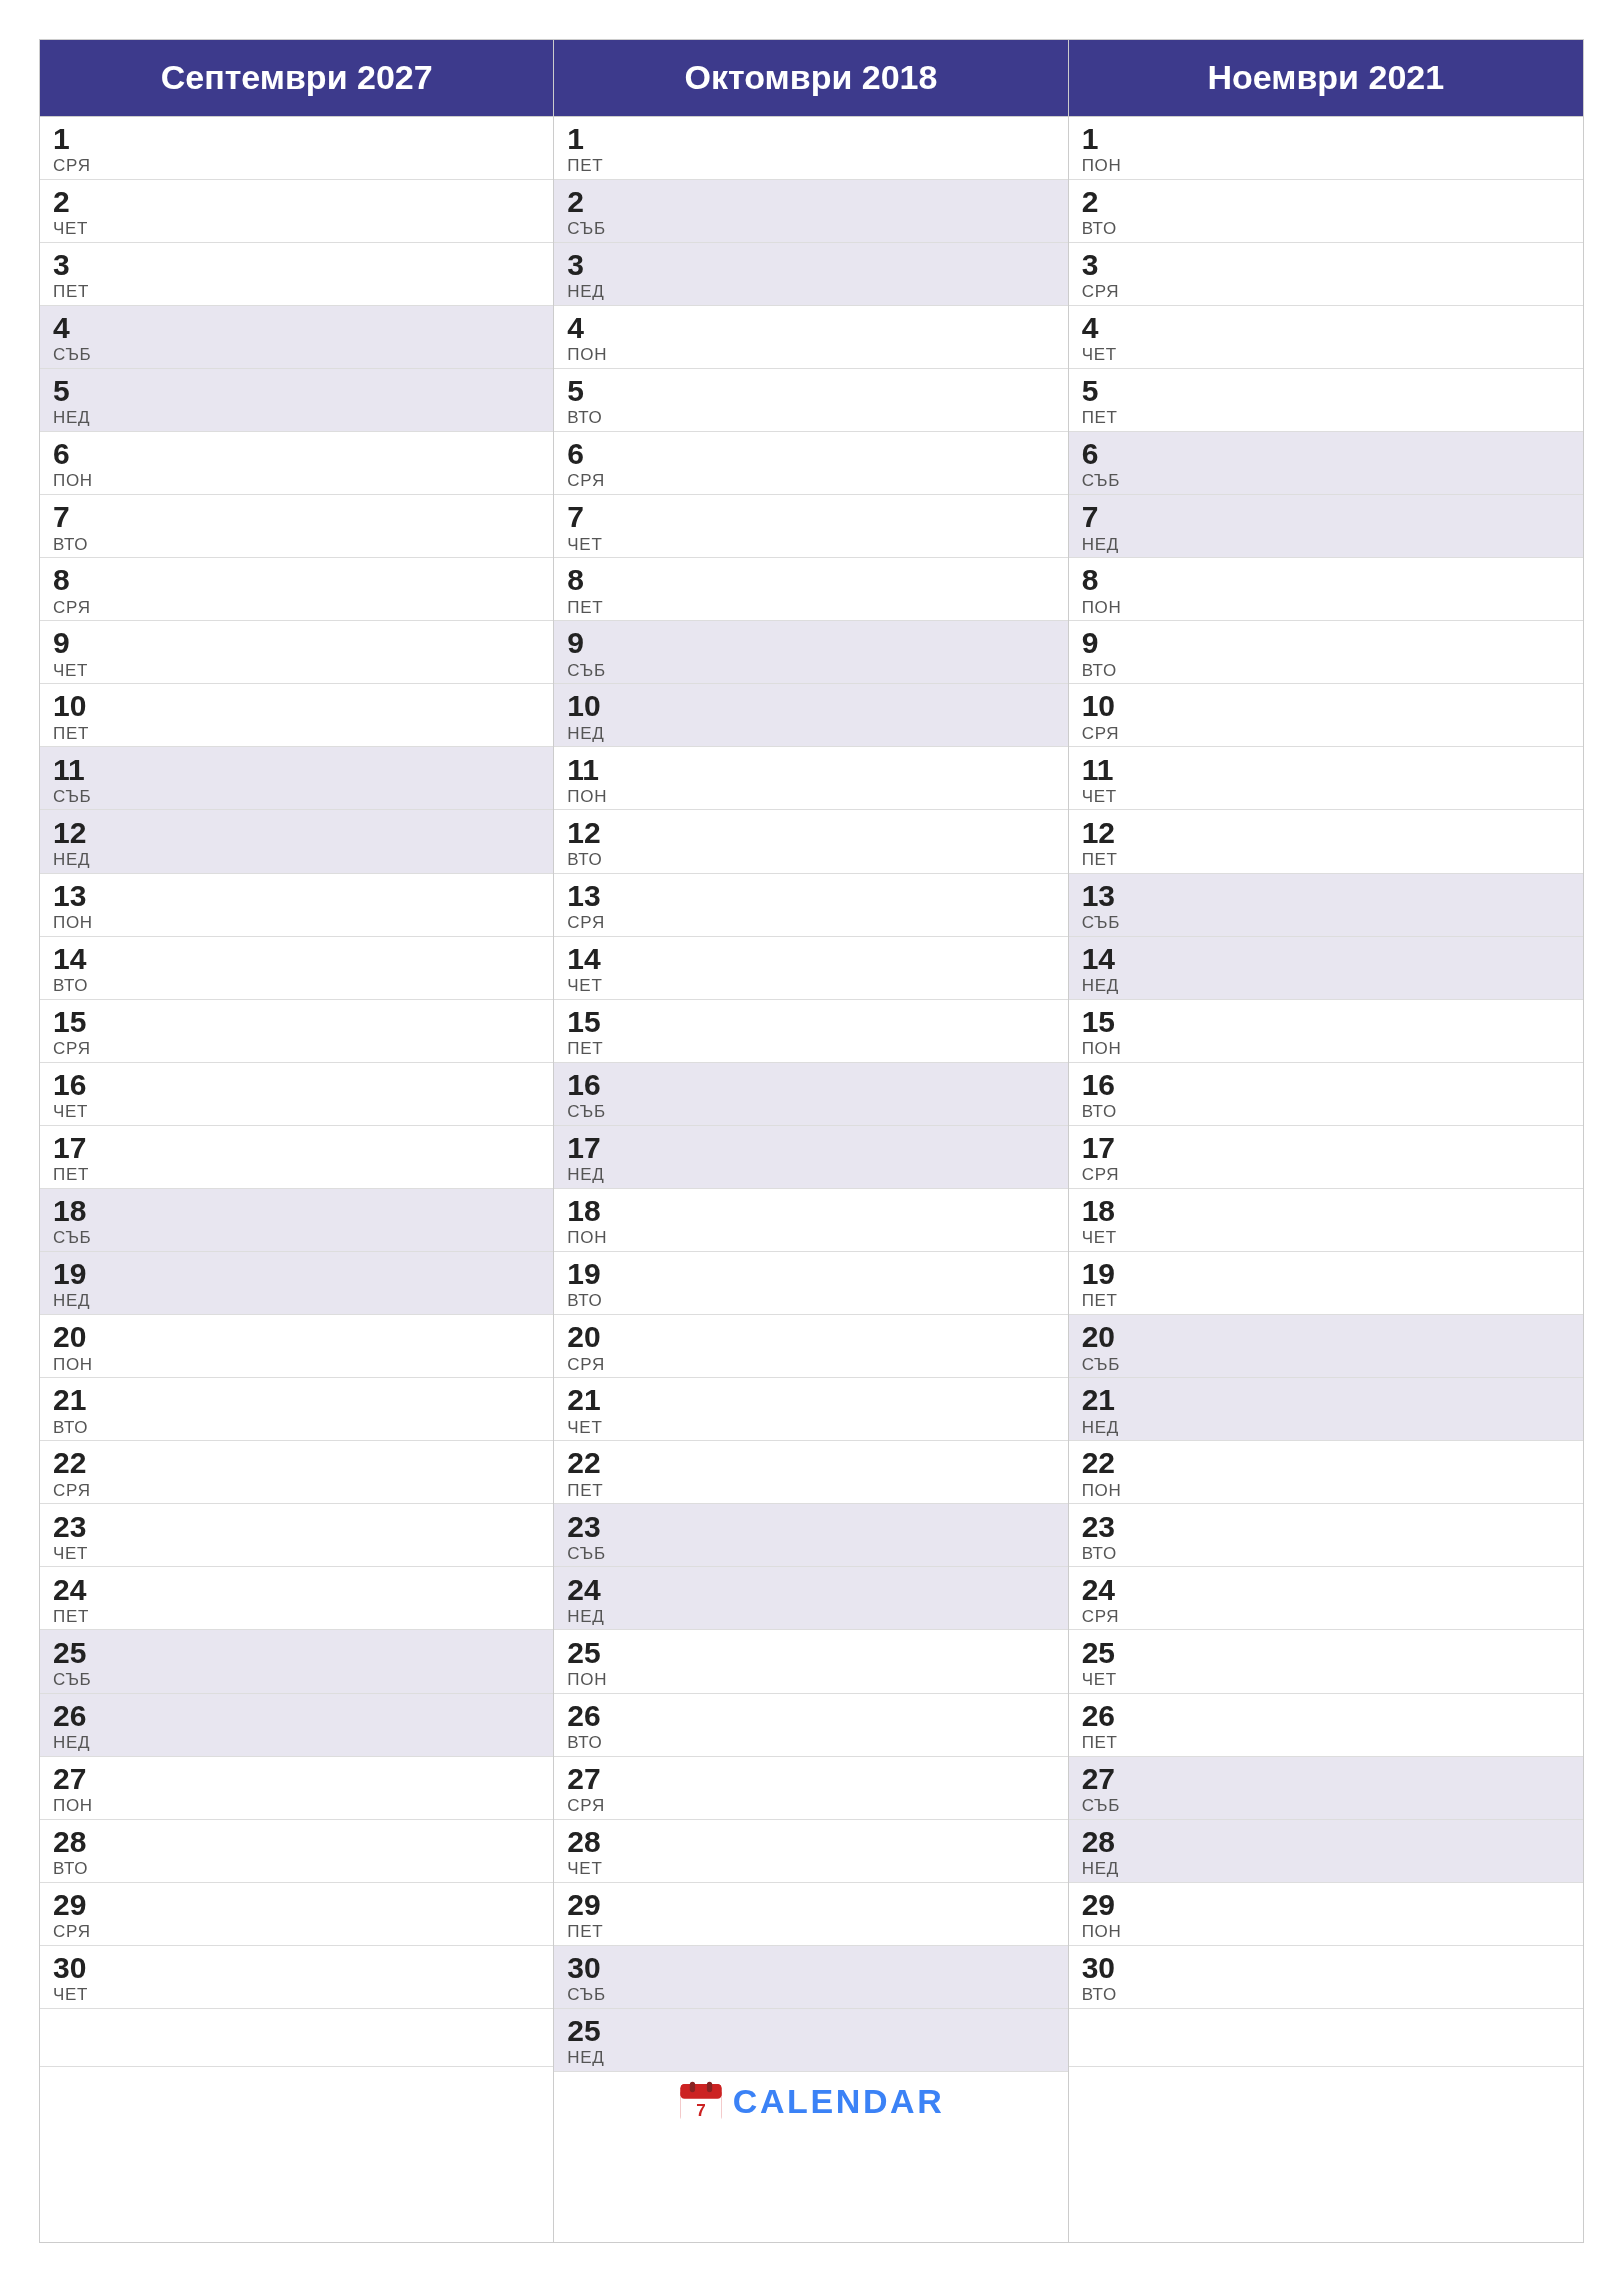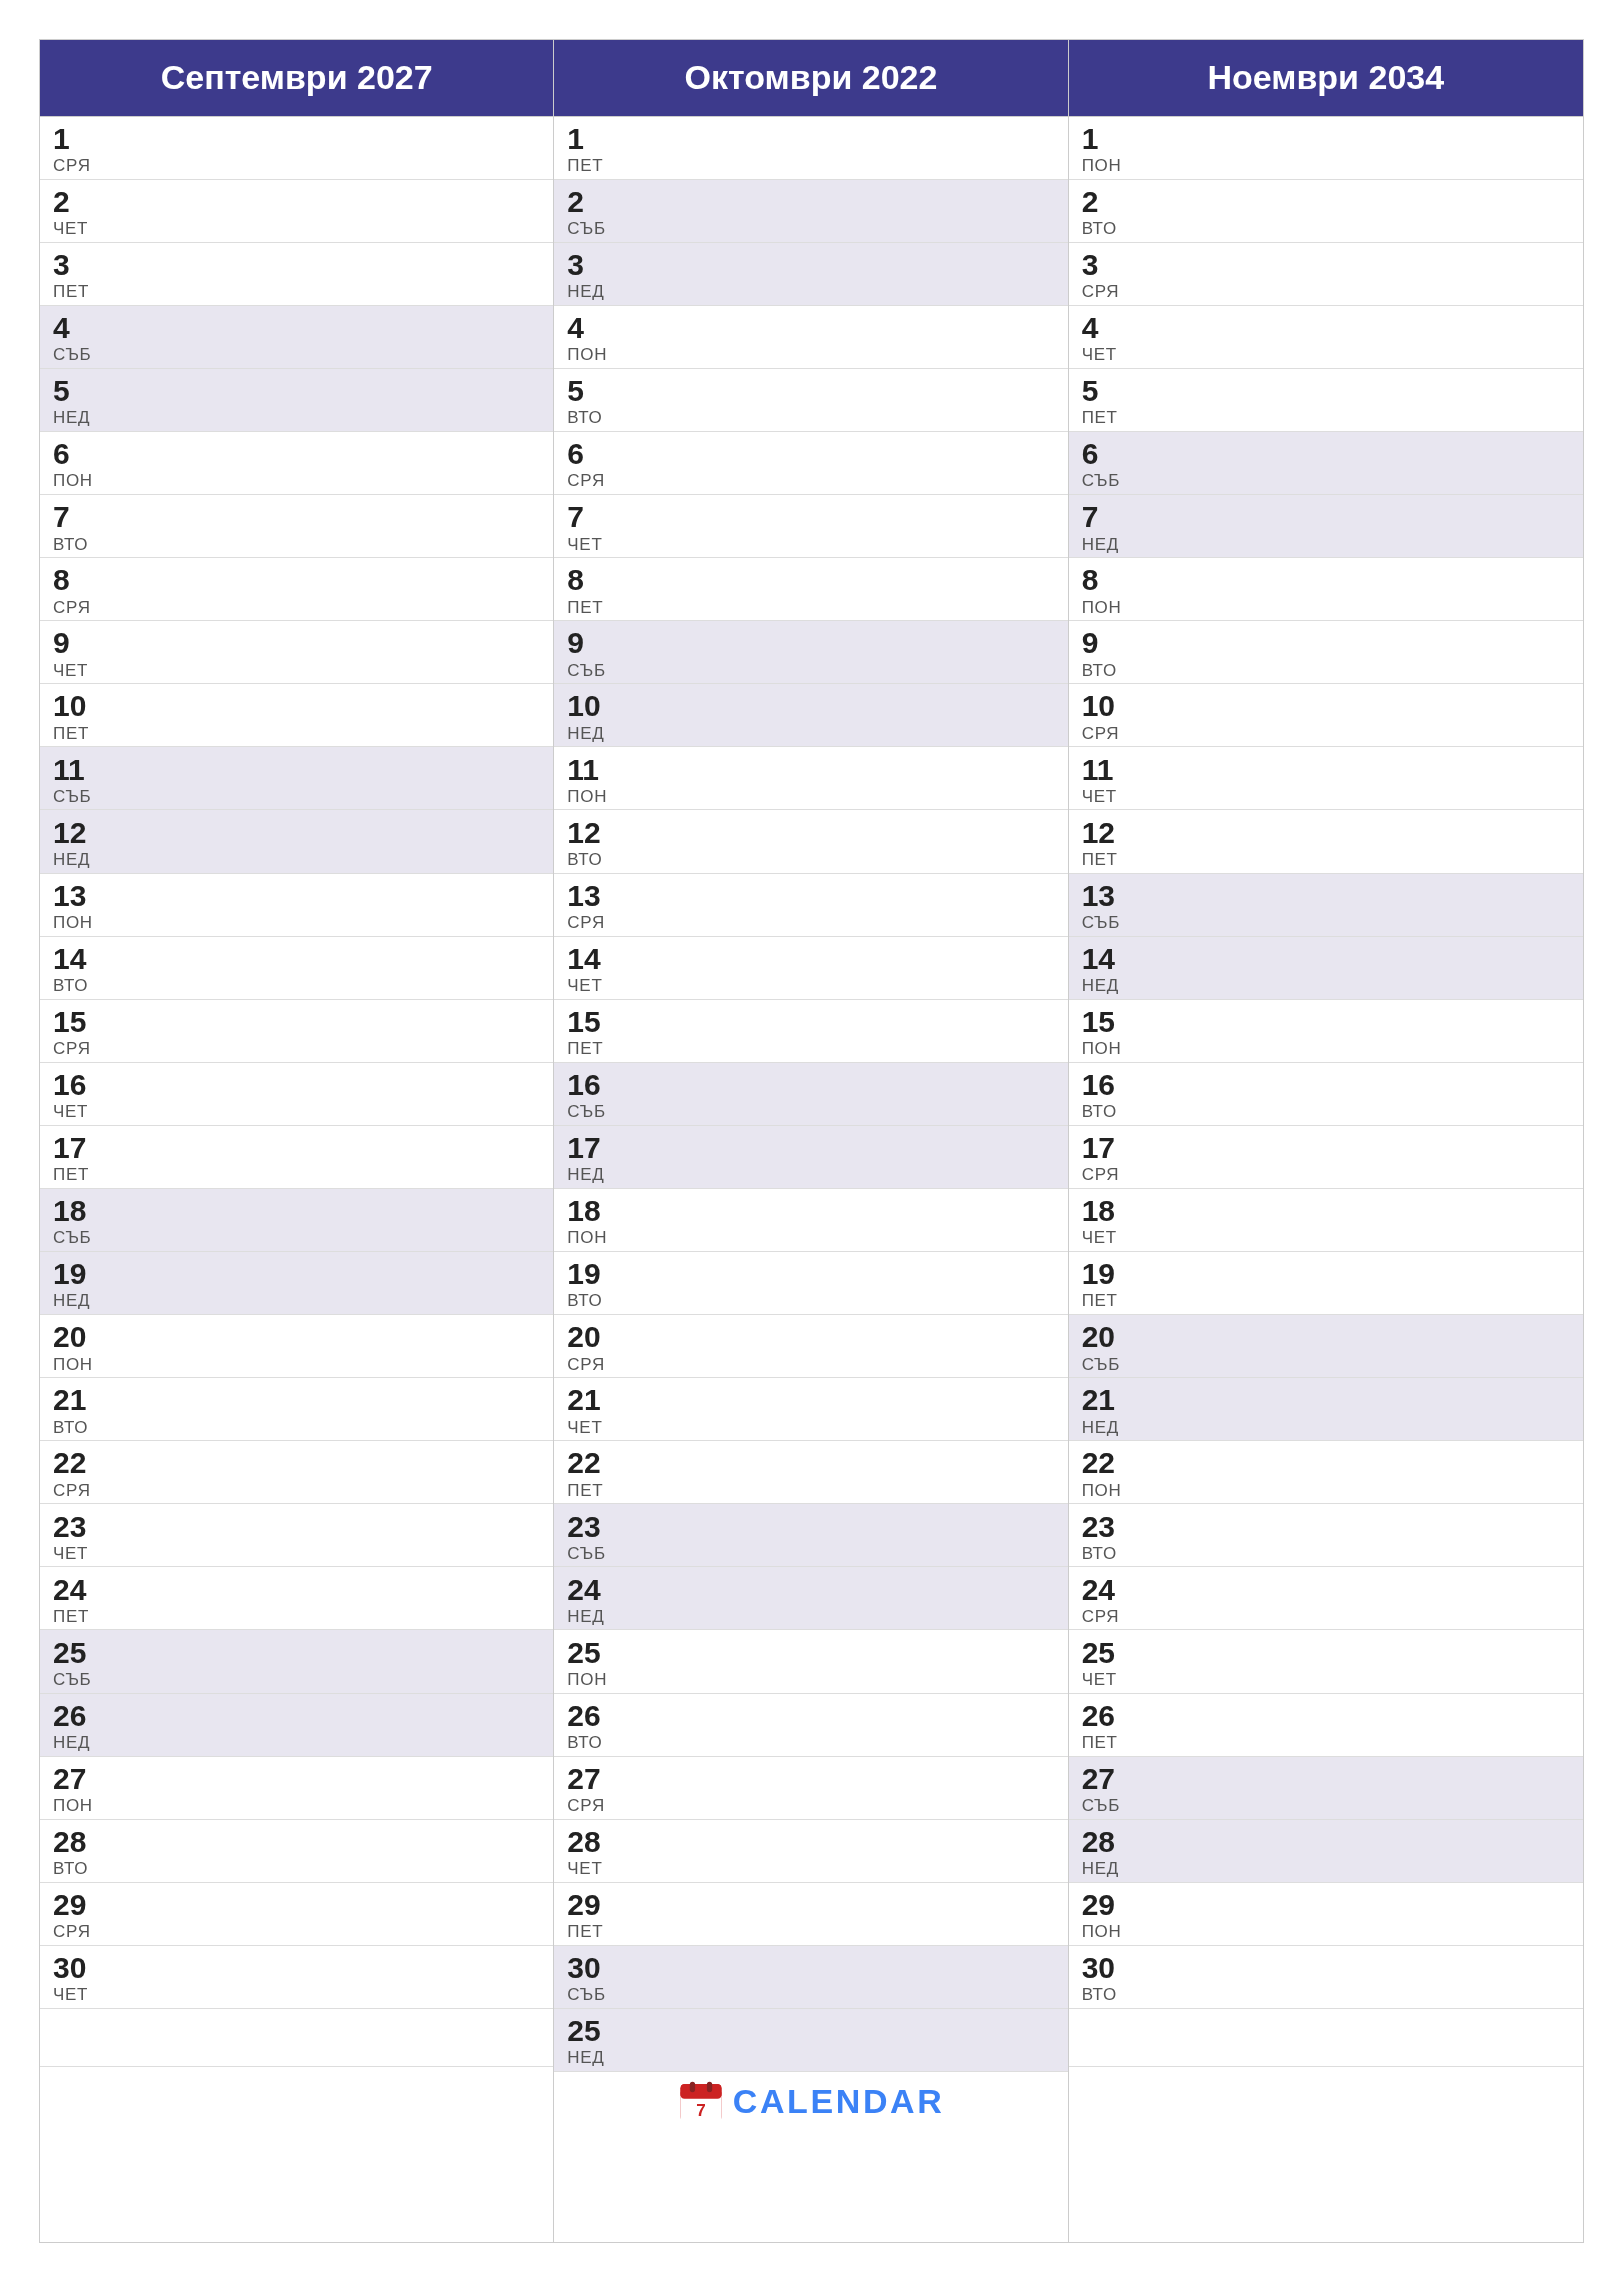--- a/index.html
+++ b/index.html
@@ -207,21 +207,21 @@
           <div class="day-name">СРЯ</div>
         </div>
         <div class="day-row normal">
           <div class="day-number">30</div>
           <div class="day-name">ЧЕТ</div>
         </div>
         <div class="empty-row normal"></div>
         <div style="min-height: 58px;"></div>
       </div>
       <div class="month-col">
-        <div class="month-header">Октомври 2022</div>
+        <div class="month-header">Октомври 2018</div>
         <div class="day-row normal">
           <div class="day-number">1</div>
           <div class="day-name">ПЕТ</div>
         </div>
         <div class="day-row weekend">
           <div class="day-number">2</div>
           <div class="day-name">СЪБ</div>
         </div>
         <div class="day-row weekend">
           <div class="day-number">3</div>
@@ -349,21 +349,21 @@
           <rect x="4" y="8" width="62" height="22" rx="6" ry="6" fill="#cc2222"></rect>
           <text x="35" y="56" text-anchor="middle" font-size="26" font-weight="bold" fill="#cc2222" font-family="Arial">7</text>
           <rect x="18" y="4" width="8" height="16" rx="4" ry="4" fill="#882222"></rect>
           <rect x="44" y="4" width="8" height="16" rx="4" ry="4" fill="#882222"></rect>
         </svg>
         <span style="font-size:34px;font-weight:bold;color:#3b82f6;letter-spacing:2.6px;">CALENDAR</span>
       </div>
     </div>
       </div>
       <div class="month-col">
-        <div class="month-header">Ноември 2034</div>
+        <div class="month-header">Ноември 2021</div>
         <div class="day-row normal">
           <div class="day-number">1</div>
           <div class="day-name">ПОН</div>
         </div>
         <div class="day-row normal">
           <div class="day-number">2</div>
           <div class="day-name">ВТО</div>
         </div>
         <div class="day-row normal">
           <div class="day-number">3</div>

